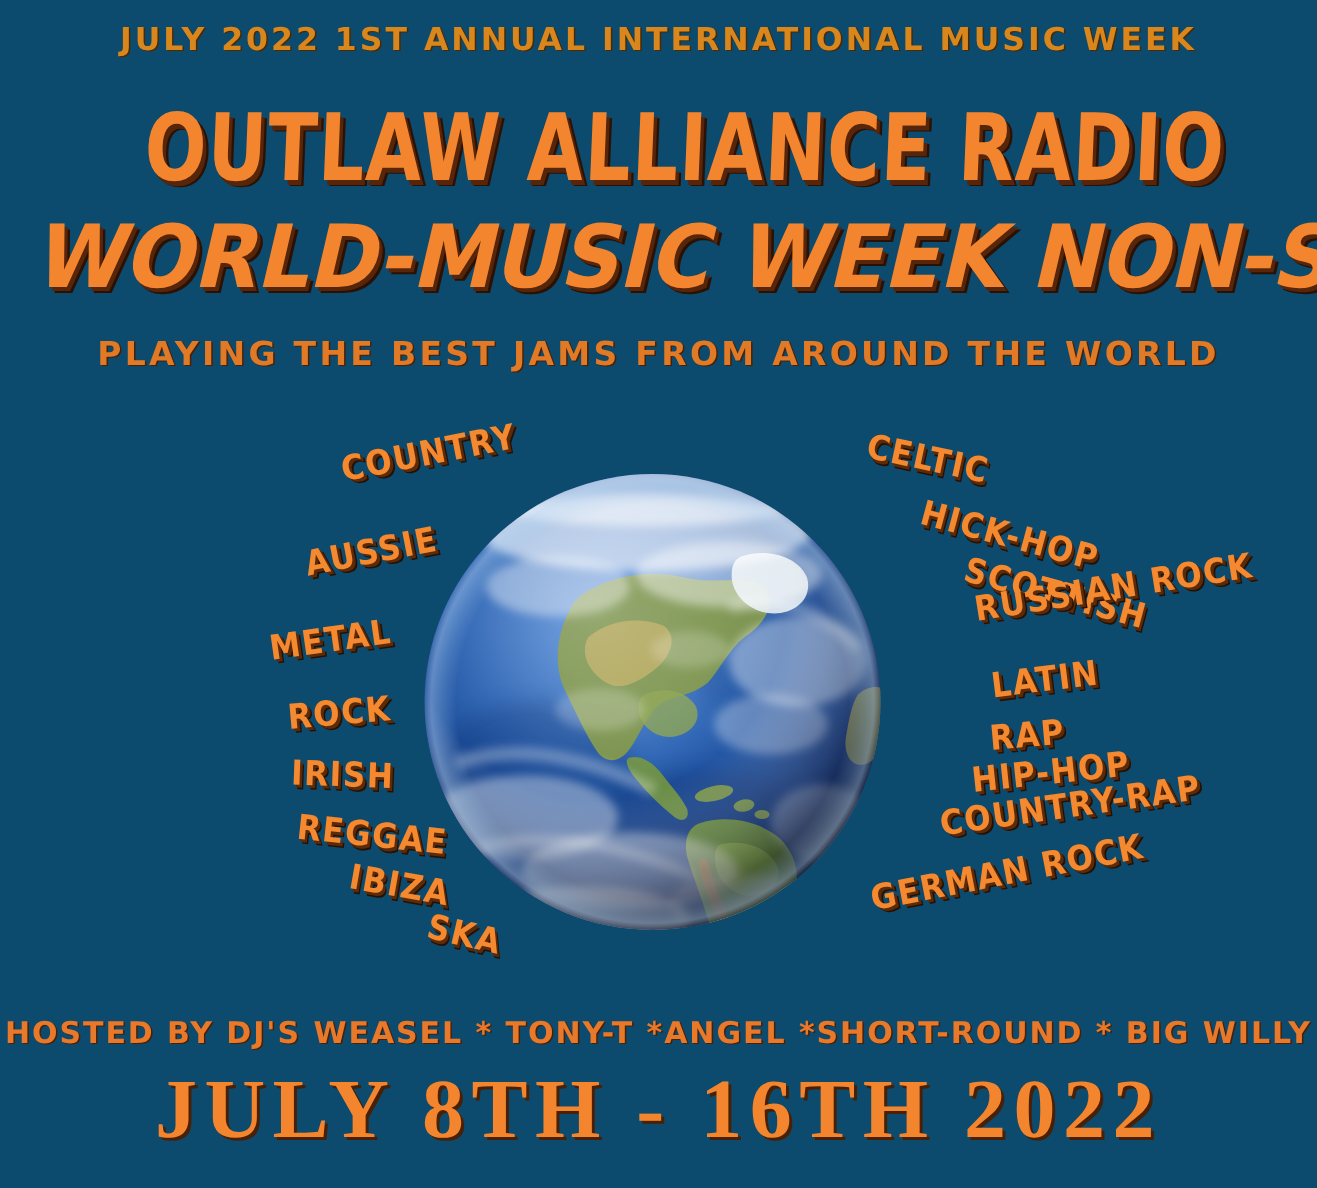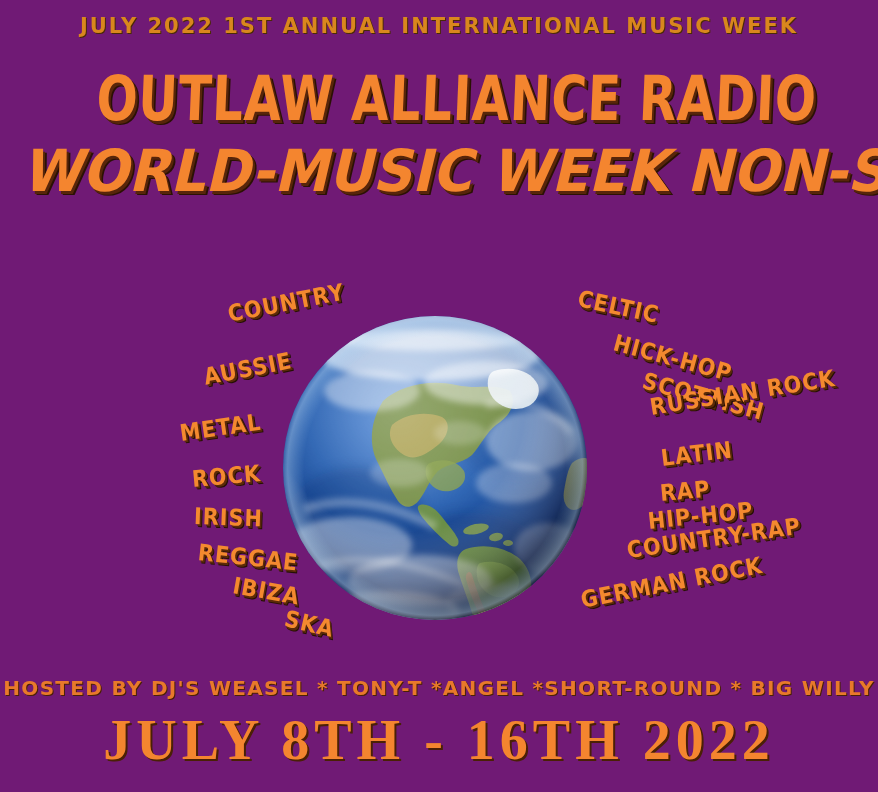--- a/index.html
+++ b/index.html
@@ -4,21 +4,21 @@
 <style>
   html, body {
     margin: 0;
     padding: 0;
     background: #000000;
   }
   #poster {
     position: relative;
     width: 878px;
     height: 792px;
-    background: #701a75;
+    background: #0c4a6e;
     overflow: hidden;
     font-family: "Liberation Sans", sans-serif;
     -webkit-font-smoothing: antialiased;
   }
 
   
   .kicker {
     position: absolute;
     top: 14px;
     left: 0;
@@ -144,20 +144,21 @@
 <body>
 
 <div id="poster">
 
   <div class="kicker">JULY 2022 1ST ANNUAL INTERNATIONAL MUSIC WEEK</div>
 
   <div class="title-main">OUTLAW ALLIANCE RADIO</div>
 
   <div class="title-sub">WORLD-MUSIC WEEK NON-STOP</div>
 
+  <div class="tagline">PLAYING THE BEST JAMS FROM AROUND THE WORLD</div>
 
   <div id="globe-wrap">
     <svg id="globe-svg" viewBox="0 0 310 310" xmlns="http://www.w3.org/2000/svg" aria-hidden="true">
       <defs>
         <radialGradient id="oceanGrad" cx="40%" cy="33%" r="78%">
           <stop offset="0%" stop-color="#4f86d8"></stop>
           <stop offset="42%" stop-color="#2b63b4"></stop>
           <stop offset="76%" stop-color="#17408a"></stop>
           <stop offset="100%" stop-color="#071c४4"></stop>
         </radialGradient>

